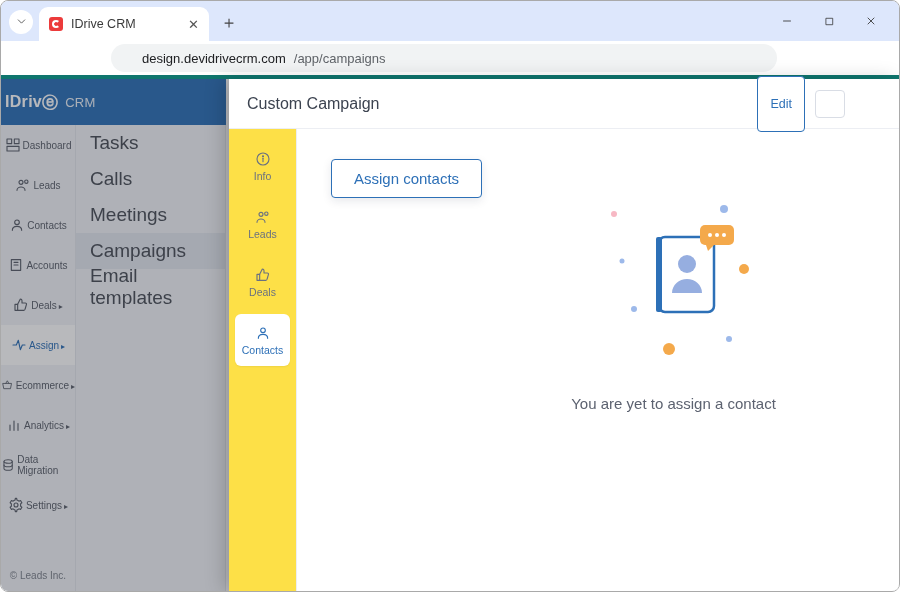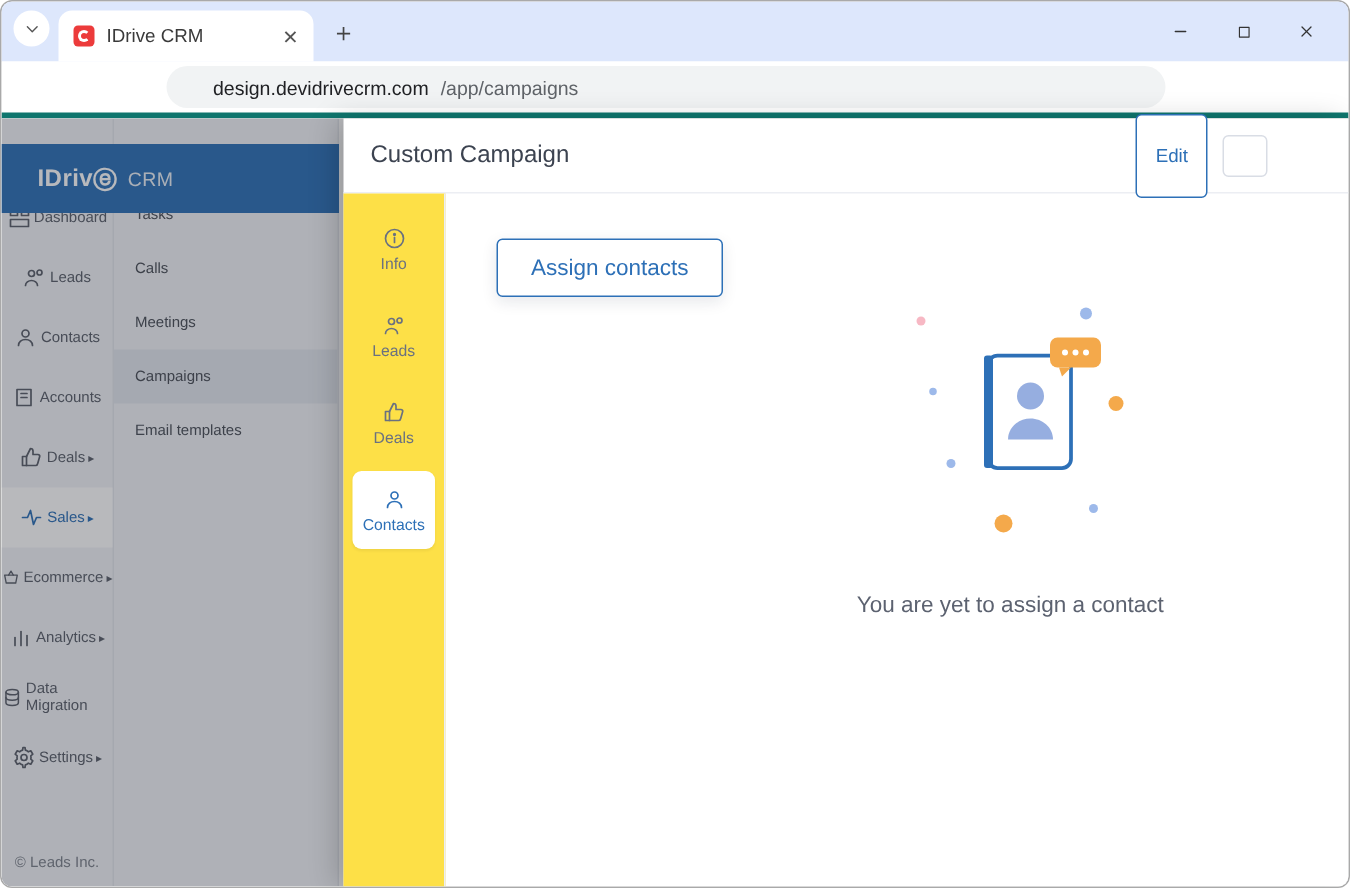--- a/index.html
+++ b/index.html
@@ -14,21 +14,21 @@
     width: 900px; height: 592px;
     border: 1px solid #a9a9a9;
     border-radius: 8px;
     overflow: hidden;
     display: flex; flex-direction: column;
     background: #fff;
   }
   .tabbar {
     height: 40px;
     background: #dde7fc;
-    display: flex; align-items: flex-start;
+    display: flex; align-items: center;
     padding: 6px 8px 0 8px;
     gap: 6px;
   }
   .tabbar .caret-btn {
     width: 24px; height: 24px;
     margin-bottom: 5px;
     display: flex; align-items: center; justify-content: center;
     background: #fff; border-radius: 12px;
     color: #444; font-size: 12px;
   }
@@ -102,21 +102,21 @@
     background: #fff;
   }
   .app-sidebar {
     width: 75px; background: #f2f4f8;
     border-right: 1px solid #e3e6ec;
     display: flex; flex-direction: column;
   }
   .brandbar {
     height: 46px; background: #2d70b7;
     display: flex; align-items: center;
-    color: #fff; padding-left: 24px; margin-top: 17px;
+    color: #fff; padding-left: 4px;
   }
   .brand-logo { font-size: 16px; font-weight: 700; letter-spacing: .3px; }
   .brand-logo small { font-weight: 400; font-size: 13px; opacity: .9; margin-left: 2px;}
   .side-item {
     height: 40px; display:flex; flex-direction:row;
     align-items:center; justify-content:center;
     gap: 2px; color:#5a5f6a; font-size:10px;
     cursor: pointer;
   }
   .side-item svg { width:16px; height:16px; stroke:#5a5f6a; }
@@ -126,21 +126,21 @@
   .side-foot { margin-top:auto; font-size:10px; color:#7d828c; text-align:center; padding:10px 4px; }
 
   
   .subnav {
     width: 150px; background:#f2f4f8;
     border-right: 1px solid #e3e6ec;
     padding-top: 46px;
   }
   .subnav-item {
     height: 36px; display:flex; align-items:center;
-    padding:0 14px; color:#4a4f58; font-size:10px;
+    padding:0 14px; color:#4a4f58; font-size:19px;
     cursor:pointer;
   }
   .subnav-item.active { background:#e3e7ef; font-weight:500;text-align:center; }
 
   .app-main {
     flex:1; background:#fff;
   }
 
   
   .modal-backdrop {
@@ -349,21 +349,21 @@
         <svg viewBox="0 0 24 24">
             <path d="M7 11v9H3v-9z"></path>
             <path d="M7 11l4-8c1.5 0 2.5 1 2.5 2.5V9h5c1 0 2 1 1.7 2l-2 7c-.2 1-1 2-2 2H7"></path>
           </svg>
         <span><span>Deals</span><span class="caret">▸</span></span>
       </div>
       <div class="side-item active">
         <svg viewBox="0 0 24 24">
             <polyline points="3 12 8 12 11 5 14 19 17 12 21 12"></polyline>
           </svg>
-        <span><span>Sales</span><span class="caret">▸</span></span>
+        <span><span>Assign</span><span class="caret">▸</span></span>
       </div>
       <div class="side-item">
         <svg viewBox="0 0 24 24">
             <path d="M4 9h16l-2 10H6z"></path>
             <path d="M9 9l3-5 3 5"></path>
           </svg>
         <span><span>Ecommerce</span><span class="caret">▸</span></span>
       </div>
       <div class="side-item">
         <svg viewBox="0 0 24 24">

